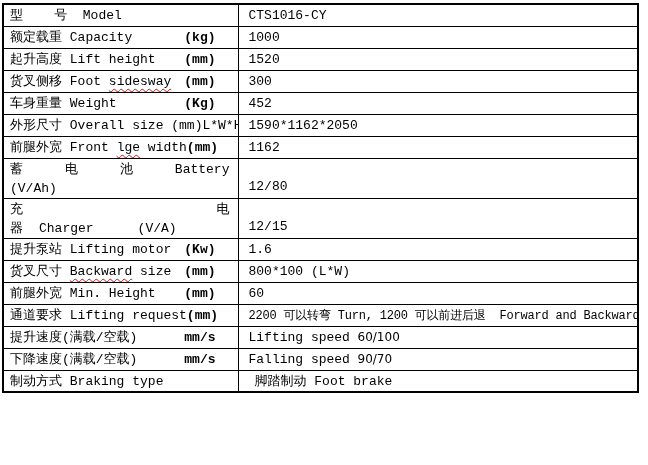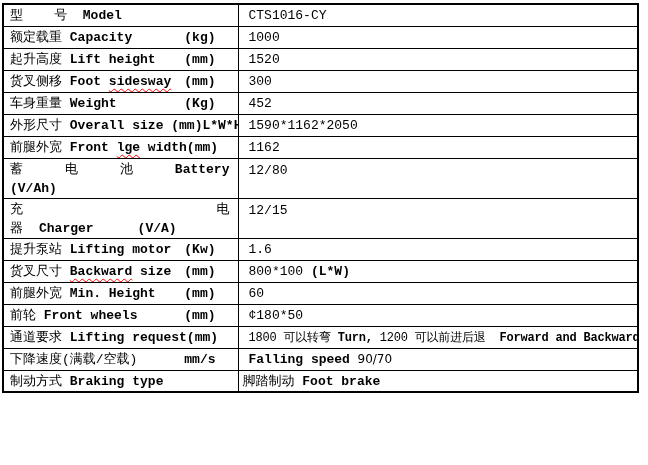--- a/index.html
+++ b/index.html
@@ -12,35 +12,35 @@
   td{border:1px solid #000;font-size:13px;vertical-align:middle;overflow:hidden;}
   tr.simple{height:22px;}
   tr.dbl{height:40px;}
   td.label{padding:0 0 0 6px;}
   td.value{padding:0 4px 0 10px;}
   .lrow{display:flex;width:100%;align-items:center;padding-right:22px;box-sizing:border-box;}
   .lrow.nounit{padding-right:2px;}
   .ltext{white-space:pre;flex-shrink:0;}
   .unit{margin-left:auto;white-space:pre;font-weight:bold;}
   .seg{white-space:pre;}
-  .b{font-weight:bold;}
+  .b{font-weight:normal;}
   .sq{text-decoration-line:underline;text-decoration-style:wavy;text-decoration-color:#ff0000;
       text-decoration-thickness:1px;text-underline-offset:3px;text-decoration-skip-ink:none;}
   .sans{font-family:"DejaVu Sans","Liberation Sans",sans-serif;font-size:12px;}
   
   tr.dbl td.label{vertical-align:top;padding-top:1px;}
-  tr.dbl td.value{vertical-align:top;padding-top:2px;line-height:19px;margin-left:16px;}
+  tr.dbl td.value{vertical-align:top;padding-top:18px;line-height:19px;margin-left:16px;}
   .lline{height:19px;display:flex;align-items:center;padding-right:8px;box-sizing:border-box;}
   .lline.just{justify-content:space-between;}
   
   tr.row-charger .lline:nth-child(2) .seg:nth-child(2){margin-left:16px;}
   tr.row-charger .lline:nth-child(2) .seg:nth-child(3){margin-left:44px;}
   
   tr.row-channel-request td.value{font-size:12px;letter-spacing:-0.2px;}
-  tr.row-braking-type td.value{padding-left:4px;}
+  tr.row-braking-type td.value{padding-left:16px;}
 </style>
 </head>
 <body>
 
 <div id="page">
   <table id="spec">
     <colgroup>
       <col class="c-label">
         <col class="c-value">
     </colgroup>
@@ -154,37 +154,37 @@
         </tr>
         <tr class="simple row-min-height">
           <td class="label">
             <div class="lrow">
               <span class="ltext"><span class="seg">前腿外宽 </span><span class="seg b">Min. Height</span></span>
               <span class="unit">(mm)</span>
             </div>
           </td>
           <td class="value"><span class="seg">60</span></td>
         </tr>
-        <tr class="simple row-front-wheels">
-          <td class="label">
-            <div class="lrow">
-              <span class="ltext"><span class="seg">前轮 </span><span class="seg b">Front wheels</span></span>
-              <span class="unit">(mm)</span>
-            </div>
-          </td>
-          <td class="value"><span class="seg">¢180*50</span></td>
-        </tr>
         <tr class="simple row-channel-request">
           <td class="label">
             <div class="lrow">
               <span class="ltext"><span class="seg">通道要求 </span><span class="seg b">Lifting request</span></span>
               <span class="unit">(mm)</span>
             </div>
           </td>
-          <td class="value"><span class="seg">1800 可以转弯 </span><span class="seg b">Turn,</span><span class="seg"> 1200 可以前进后退  </span><span class="seg b">Forward and Backward</span></td>
+          <td class="value"><span class="seg">2200 可以转弯 </span><span class="seg b">Turn,</span><span class="seg"> 1200 可以前进后退  </span><span class="seg b">Forward and Backward</span></td>
+        </tr>
+        <tr class="simple row-lifting-speed">
+          <td class="label">
+            <div class="lrow">
+              <span class="ltext"><span class="seg">提升速度(满载/空载)</span></span>
+              <span class="unit">mm/s</span>
+            </div>
+          </td>
+          <td class="value"><span class="seg b">Lifting speed</span><span class="seg sans">  60/100</span></td>
         </tr>
         <tr class="simple row-falling-speed">
           <td class="label">
             <div class="lrow">
               <span class="ltext"><span class="seg">下降速度(满载/空载)</span></span>
               <span class="unit">mm/s</span>
             </div>
           </td>
           <td class="value"><span class="seg b">Falling speed</span><span class="seg sans">  90/70</span></td>
         </tr>

